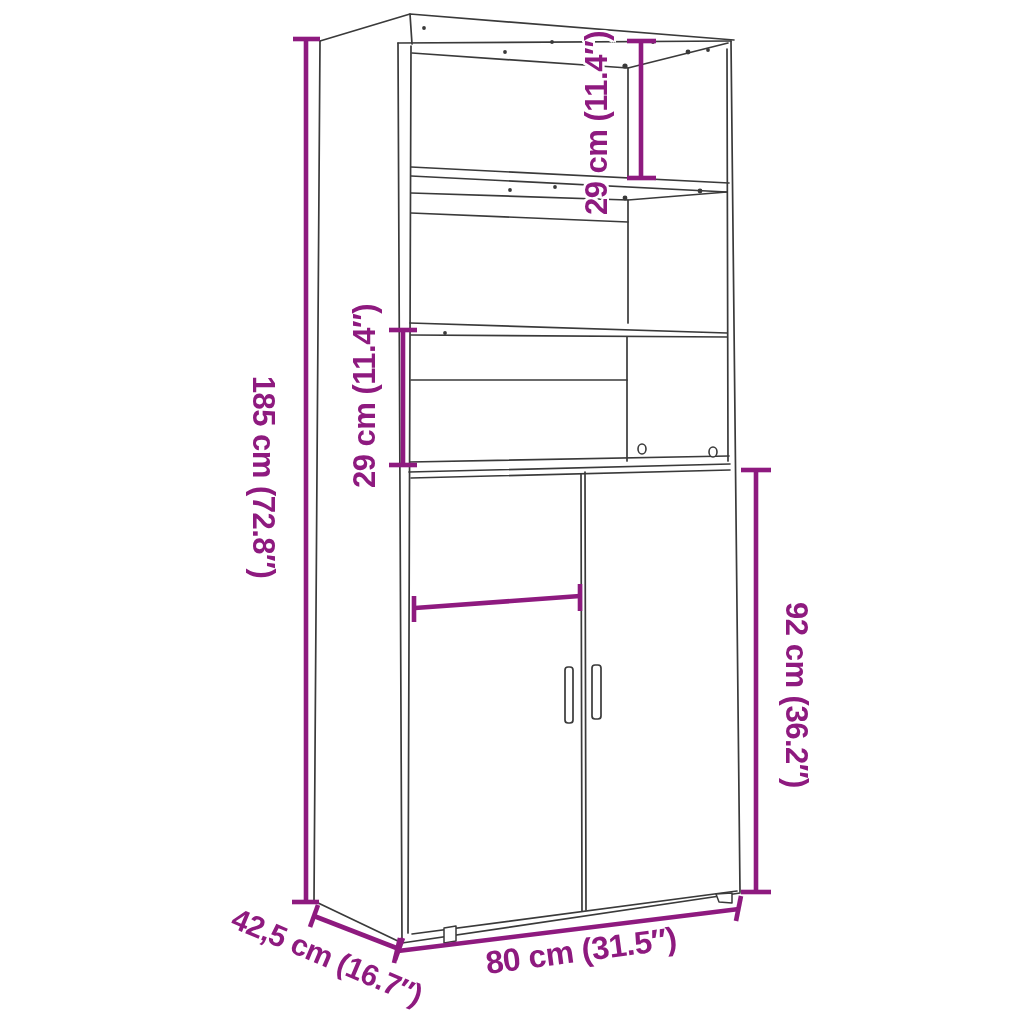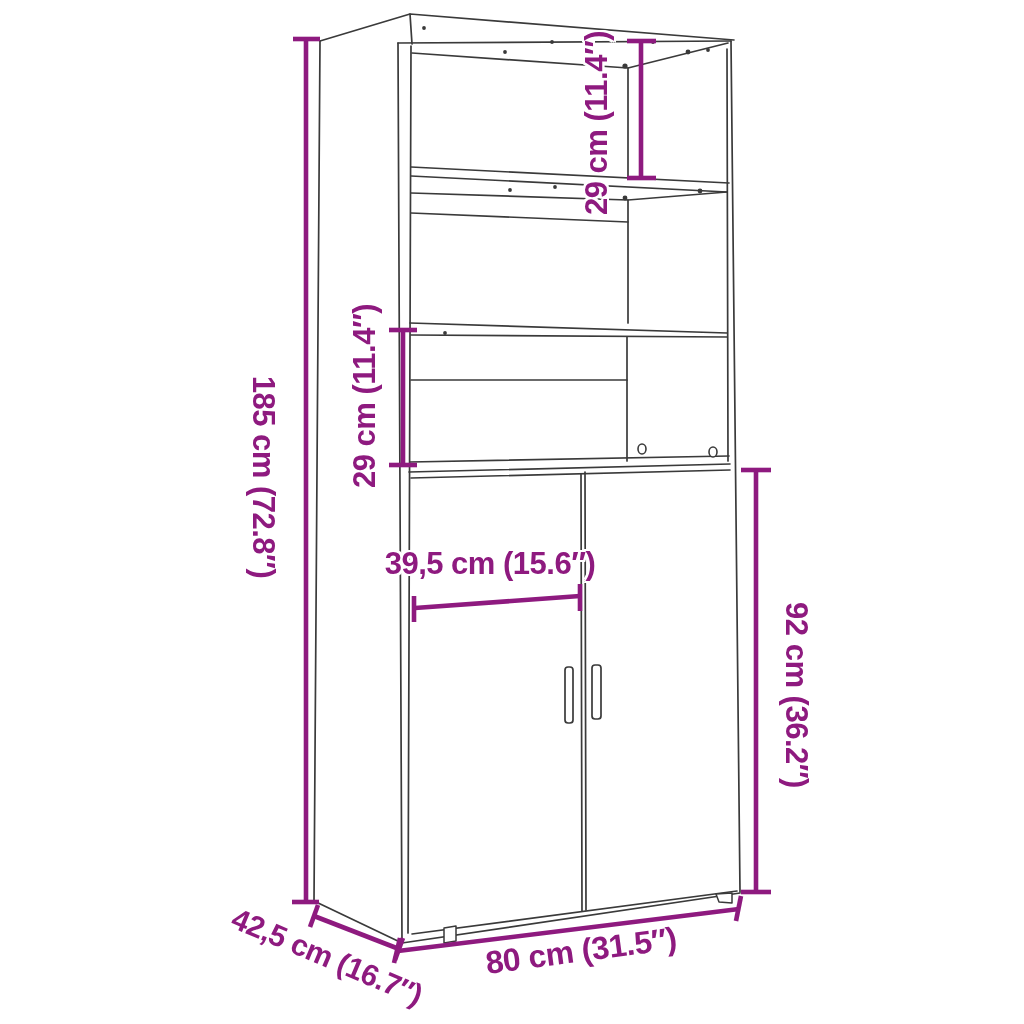--- a/index.html
+++ b/index.html
@@ -156,21 +156,20 @@
       </g>
     </g>
   </svg>
 
   <div class="dim-label" style="--x:263px; --y:477px; --rot:90deg; --fs:31px;">185 cm (72.8″)</div>
 
   <div class="dim-label" style="--x:597px; --y:123px; --rot:-90deg; --fs:31px;">29 cm (11.4″)</div>
 
   <div class="dim-label" style="--x:365px; --y:396px; --rot:-90deg; --fs:31px;">29 cm (11.4″)</div>
 
-  <div class="dim-label" style="--x:490px; --y:564px; --rot:0deg; --fs:31px;">39,5 cm (15.6″)</div>
 
   <div class="dim-label" style="--x:796px; --y:695px; --rot:90deg; --fs:31px;">92 cm (36.2″)</div>
 
   <div class="dim-label" style="--x:581px; --y:951px; --rot:-7.5deg; --fs:32px;">80 cm (31.5″)</div>
 
   <div class="dim-label" style="--x:327px; --y:957px; --rot:23deg; --fs:30px;">42,5 cm (16.7″)</div>
 
 </div>
 
 </body></html>

